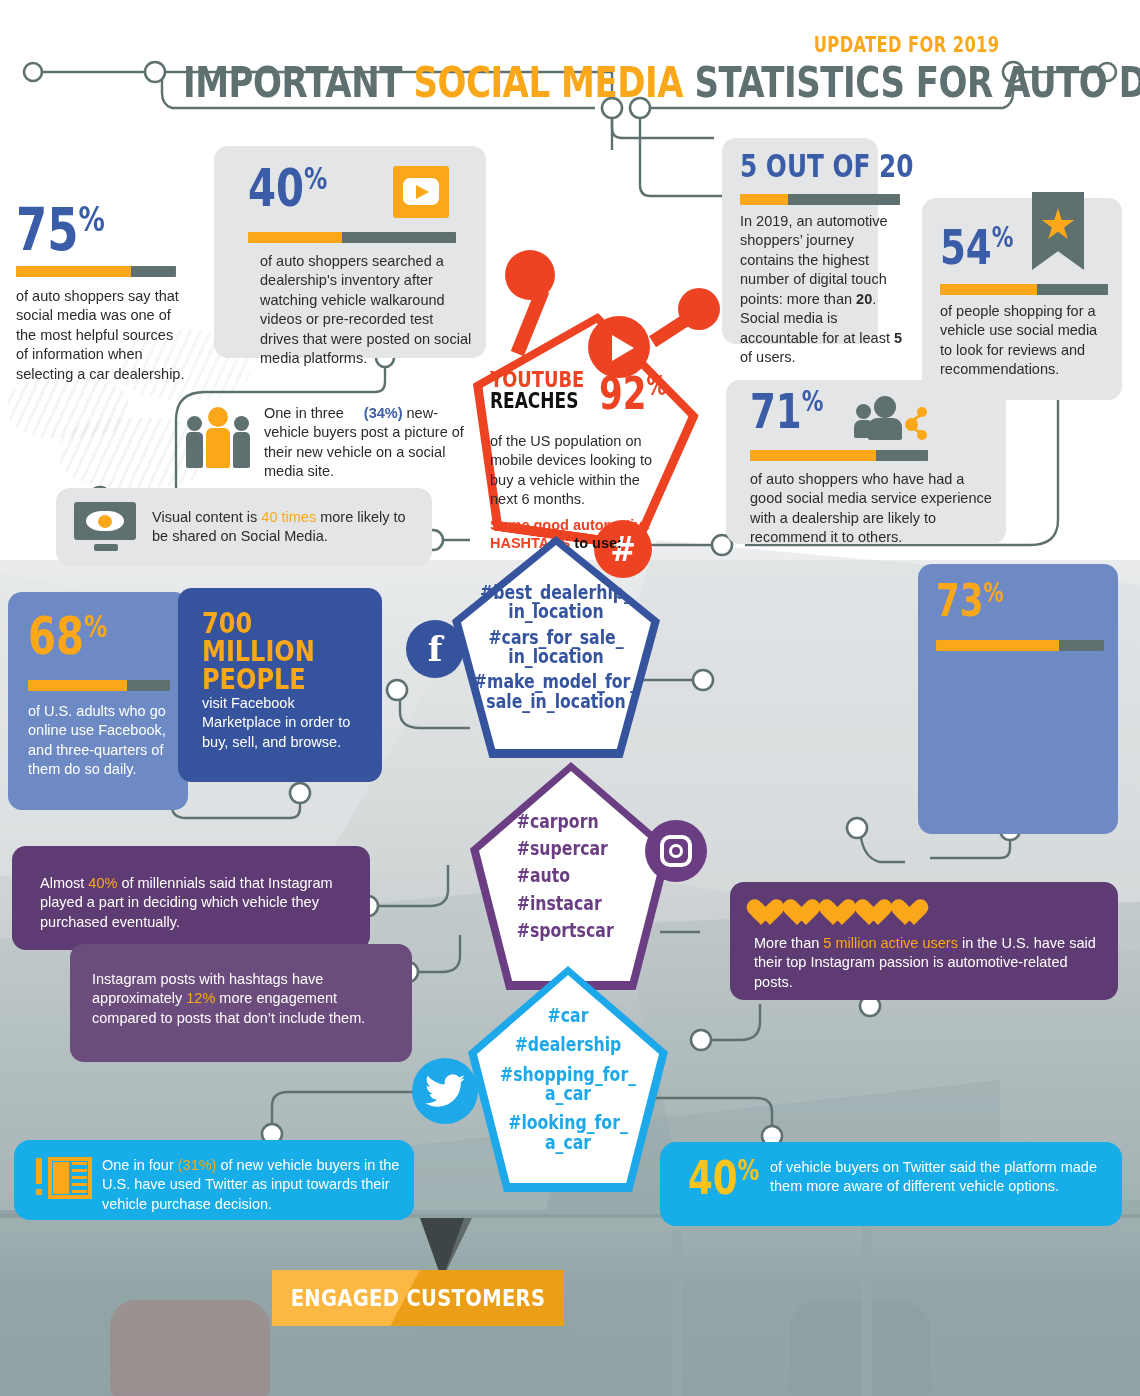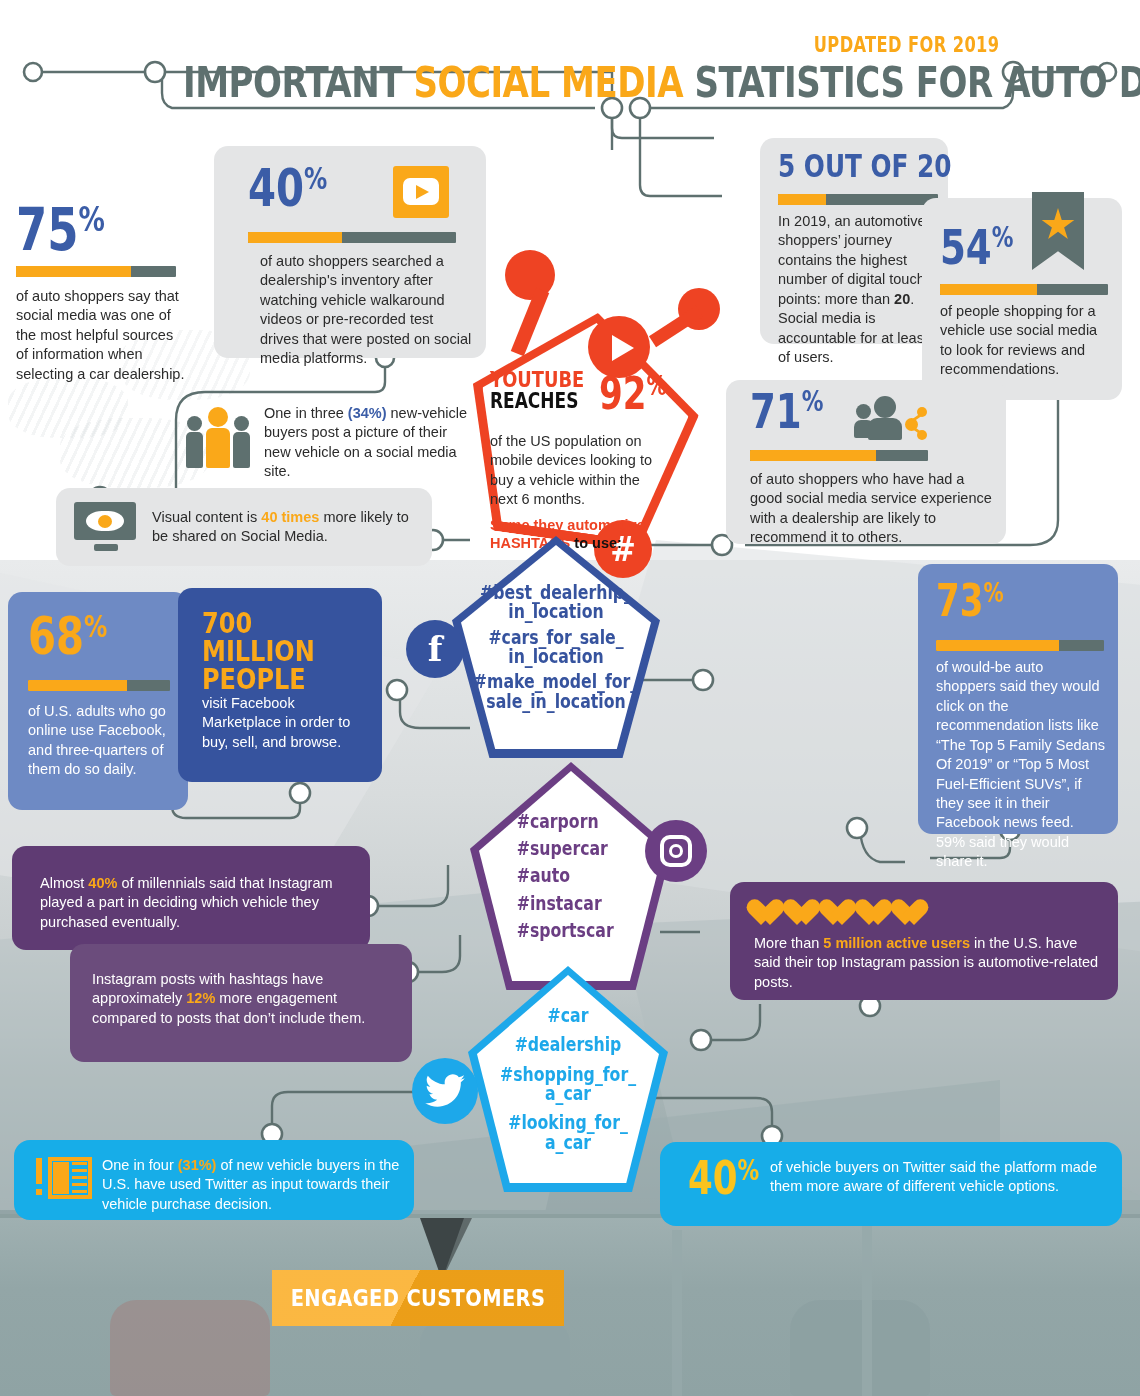--- a/index.html
+++ b/index.html
@@ -79,22 +79,22 @@
   .stat-num {
     font-family:"DejaVu Sans Condensed","Liberation Sans", sans-serif;
     font-weight:bold; color:#3B5DA7; line-height:.88;
     transform: scaleX(.86); transform-origin:left center; white-space:nowrap;
   }
   .bar { height:11px; background:#5E706F; border-radius:1px; position:relative; overflow:hidden; }
   .bar > i { display:block; height:100%; background:#FAA819; }
   .body-txt { color:#2b2b2b; font-size:14.5px; line-height:1.34; font-weight:500; }
   .body-txt.white { color:#fff; }
   .or { color:#FAA819; }
-  .bl { color:#3B5DA7; font-weight:bold; }
-  .bold { font-weight:bold; }
+  .bl { color:#3B5DA7; font-weight:bold;margin-left:16px; }
+  .bold { font-weight:normal; }
 
   
   .pent {
     position:absolute;
     clip-path: polygon(50% 0%, 100% 38%, 82% 100%, 18% 100%, 0% 38%);
   }
   .pent-inner {
     position:absolute; inset:9px;
     clip-path: polygon(50% 0%, 100% 38%, 82% 100%, 18% 100%, 0% 38%);
     background:#fff;
@@ -254,21 +254,21 @@
     <div style="position:absolute;left:179px;top:20px;width:56px;height:52px;background:#FAA819;border-radius:3px;">
       <div style="position:absolute;left:10px;top:12px;width:36px;height:27px;background:#fff;border-radius:7px;"></div>
       <div style="position:absolute;left:23px;top:19px;width:0;height:0;border-left:13px solid #FAA819;border-top:7px solid transparent;border-bottom:7px solid transparent;"></div>
     </div>
     <div class="bar" style="position:absolute;left:34px;top:86px;width:208px;">
         <i style="width:45%"></i>
       </div>
     <div class="body-txt" style="position:absolute;left:46px;top:106px;width:214px;">of auto shoppers searched a dealership's inventory after watching vehicle walkaround videos or pre-recorded test drives that were posted on social media platforms.</div>
   </div>
 
-  <div class="card card-grey" style="left:760px;top:138px;width:188px;height:206px;">
+  <div class="card card-grey" style="left:722px;top:138px;width:156px;height:206px;">
     <div class="stat-num" style="position:absolute;left:18px;top:14px;font-size:32px;">5 OUT OF 20</div>
     <div class="bar" style="position:absolute;left:18px;top:56px;width:160px;">
         <i style="width:30%"></i>
       </div>
     <div class="body-txt" style="position:absolute;left:18px;top:74px;width:166px;"><span>In 2019, an automotive shoppers’ journey contains the highest number of digital touch points: more than </span><b>20</b><span>. Social media is accountable for at least </span><b>5</b><span> of users.</span></div>
   </div>
 
   <div class="card card-grey" style="left:922px;top:198px;width:200px;height:202px;">
     <div class="stat-num" style="position:absolute;left:18px;top:28px;font-size:48px;"><span>54</span><span style="font-size:28px;vertical-align:top;">%</span></div>
     <div style="position:absolute;left:110px;top:-6px;width:52px;height:78px;background:#5E706F;clip-path:polygon(0 0,100% 0,100% 100%,50% 76%,0 100%);">
@@ -337,21 +337,21 @@
 
   <div style="position:absolute;left:490px;top:370px;width:190px;">
     <div style="display:flex;align-items:flex-end;gap:4px;">
       <div>
         <div style="font-family:'DejaVu Sans Condensed','Liberation Sans',sans-serif;font-weight:bold;font-size:22px;color:#EE4323;line-height:.95;transform:scaleX(.9);transform-origin:left;">YOUTUBE</div>
         <div style="font-family:'DejaVu Sans Condensed','Liberation Sans',sans-serif;font-weight:bold;font-size:21px;color:#111;line-height:1;transform:scaleX(.9);transform-origin:left;">REACHES</div>
       </div>
       <div style="font-family:'DejaVu Sans Condensed','Liberation Sans',sans-serif;font-weight:bold;font-size:44px;color:#EE4323;line-height:.82;transform:scaleX(.86);transform-origin:left;"><span>92</span><span style="font-size:26px;vertical-align:top;">%</span></div>
     </div>
     <div class="body-txt" style="margin-top:20px;width:176px;">of the US population on mobile devices looking to buy a vehicle within the next 6 months.</div>
-    <div style="margin-top:6px;width:176px;color:#EE4323;font-size:14.5px;font-weight:bold;line-height:1.25;"><span>Some they automotive</span><br><span>HASHTAGS</span><span style="color:#111;font-weight:bold;"> to use:</span></div>
+    <div style="margin-top:6px;width:176px;color:#EE4323;font-size:14.5px;font-weight:bold;line-height:1.25;"><span>Some good automotive</span><br><span>HASHTAGS</span><span style="color:#111;font-weight:bold;"> to use:</span></div>
   </div>
 
   <div class="card" style="left:8px;top:592px;width:180px;height:218px;background:#6E8AC4;">
     <div class="stat-num" style="position:absolute;left:20px;top:22px;font-size:52px;color:#FAA819;"><span>68</span><span style="font-size:30px;vertical-align:top;">%</span></div>
     <div class="bar" style="position:absolute;left:20px;top:88px;width:142px;">
         <i style="width:70%"></i>
       </div>
     <div class="body-txt white" style="position:absolute;left:20px;top:110px;width:148px;">of U.S. adults who go online use Facebook, and three-quarters of them do so daily.</div>
   </div>
 
@@ -371,21 +371,20 @@
   <div class="icon-circle" style="left:406px;top:620px;width:58px;height:58px;background:#36539E;">
     <span style="color:#fff;font-family:'DejaVu Serif',serif;font-weight:bold;font-size:34px;line-height:1;">f</span>
   </div>
 
 
   <div class="card" style="left:918px;top:564px;width:200px;height:270px;background:#6E8AC4;">
     <div class="stat-num" style="position:absolute;left:18px;top:18px;font-size:44px;color:#FAA819;"><span>73</span><span style="font-size:26px;vertical-align:top;">%</span></div>
     <div class="bar" style="position:absolute;left:18px;top:76px;width:168px;">
         <i style="width:73%"></i>
       </div>
-    <div class="body-txt white" style="position:absolute;left:18px;top:94px;width:170px;">of would-be auto shoppers said they would click on the recommendation lists like “The Top 5 Family Sedans Of 2019” or “Top 5 Most Fuel-Efficient SUVs”, if they see it in their Facebook news feed. 59% said they would share it.</div>
   </div>
 
   <div class="card" style="left:12px;top:846px;width:358px;height:104px;background:#5F3B73;">
     <div class="body-txt white" style="position:absolute;left:28px;top:28px;width:312px;"><span>Almost </span><span class="or bold">40%</span><span> of millennials said that Instagram played a part in deciding which vehicle they purchased eventually.</span></div>
   </div>
 
   <div class="card" style="left:70px;top:944px;width:342px;height:118px;background:#6B4C7C;">
     <div class="body-txt white" style="position:absolute;left:22px;top:26px;width:302px;"><span>Instagram posts with hashtags have approximately </span><span class="or bold">12%</span><span> more engagement compared to posts that don’t include them.</span></div>
   </div>
 

